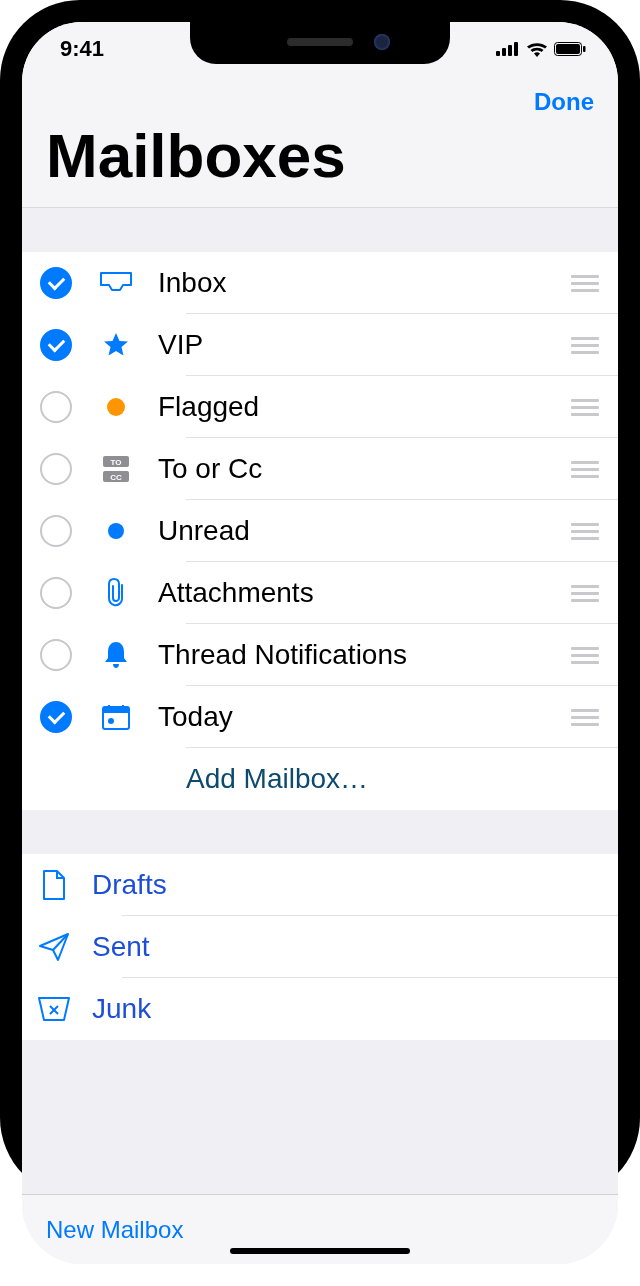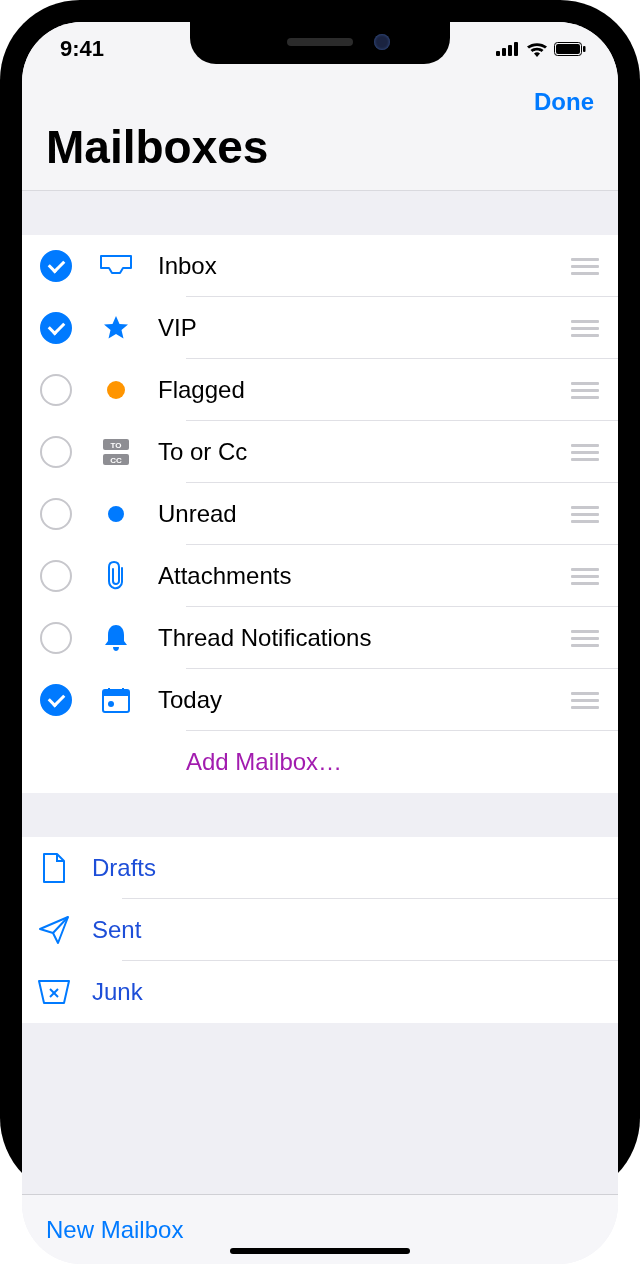--- a/index.html
+++ b/index.html
@@ -94,21 +94,21 @@
     justify-content:flex-end;
     height: 34px;
     align-items:flex-end;
   }
   .done {
     color: #007aff;
     font-size: 24px;
     font-weight: 600;
   }
   .title {
-    font-size: 46px;
+    font-size: 62px;
     font-weight: 700;
     color: #000;
     padding-top: 4px;
     padding-bottom: 4px;
   }
 
   
   .content {
     flex:1;
     overflow-y:auto;
@@ -156,26 +156,26 @@
     transform: rotate(-45deg) translate(1px,-1px);
   }
   .icon-slot {
     width: 40px; height: 40px;
     margin: 0 22px 0 10px;
     display:flex; align-items:center; justify-content:center;
     flex-shrink:0;
   }
   .row.static .icon-slot { margin-left: 0; margin-right: 18px; }
   .label {
-    font-size: 24px;
+    font-size: 28px;
     color:#000;
     flex:1;
   }
   .label.muted { color:#1d4ed8; }
-  .label.link  { color:#a21caf; }
+  .label.link  { color:#0c4a6e; }
   .drag {
     width: 30px;
     display:flex; flex-direction:column; gap:4px;
     align-items:center; justify-content:center;
   }
   .drag span {
     width: 28px; height:3px; background:#c8c8cd; border-radius:1px;
   }
   .add-row { padding-left: 164px; }
 

